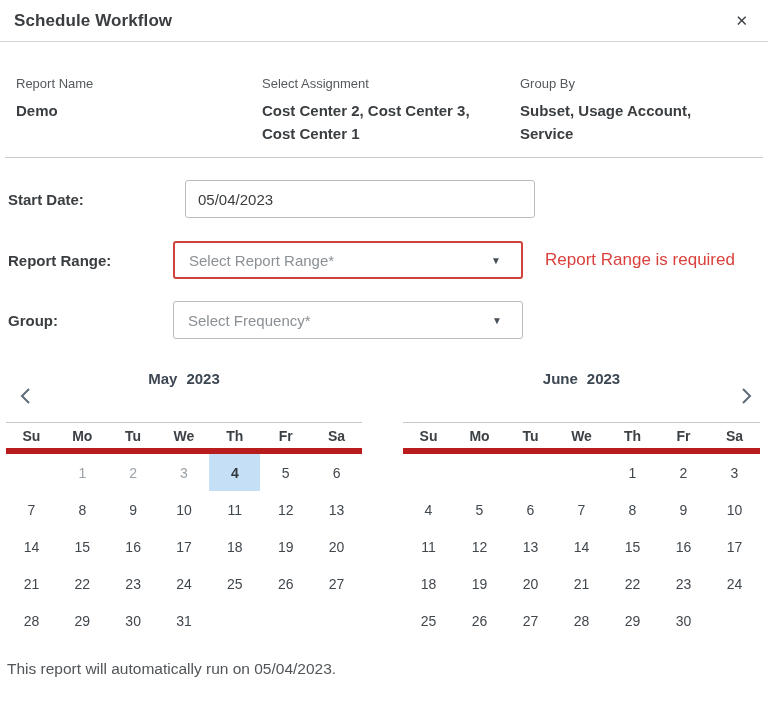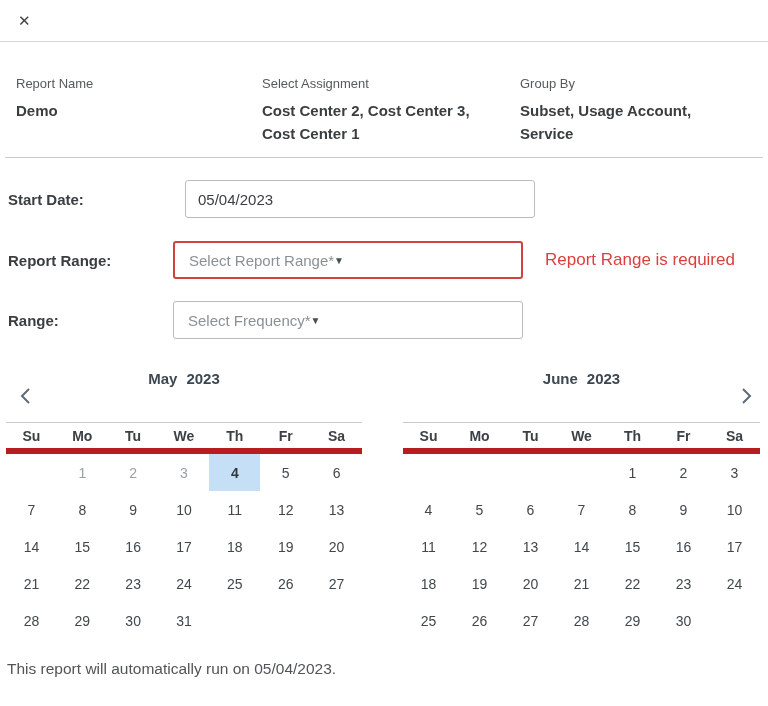--- a/index.html
+++ b/index.html
@@ -95,20 +95,21 @@
     margin-left: 12px;
   }
   .select-box {
     width: 350px;
     height: 38px;
     border: 1px solid #b9bcbe;
     border-radius: 3px;
     padding: 0 14px;
     display: flex;
     align-items: center;
+    justify-content: space-between;
     background: #fff;
     cursor: pointer;
   }
   .select-box.error-border { border: 2px solid var(--border-red); }
   .select-placeholder {
     font-size: 15px;
     color: #8a9095;
   }
   .select-arrow {
     font-size: 10px;
@@ -195,20 +196,21 @@
     margin-top: 21px;
     padding-left: 7px;
     font-size: 15.5px;
     color: #515558;
   }
 </style>
 </head>
 <body>
 
 <div class="modal-header">
+  <div class="modal-title">Schedule Workflow</div>
   <div class="close-btn">✕</div>
 </div>
 
 <div class="summary">
   <div class="summary-col c1">
     <div class="summary-label">Report Name</div>
     <div class="summary-value">Demo</div>
   </div>
   <div class="summary-col c2">
     <div class="summary-label">Select Assignment</div>
@@ -230,21 +232,21 @@
   <div class="form-row">
     <div class="form-label">Report Range:</div>
     <div class="select-box error-border">
       <span class="select-placeholder">Select Report Range*</span>
       <span class="select-arrow">▼</span>
     </div>
     <div class="error-text">Report Range is required</div>
   </div>
 
   <div class="form-row">
-    <div class="form-label">Range:</div>
+    <div class="form-label">Group:</div>
     <div class="select-box">
       <span class="select-placeholder">Select Frequency*</span>
       <span class="select-arrow">▼</span>
     </div>
   </div>
 
 </div>
 
 <div class="calendars">
 

